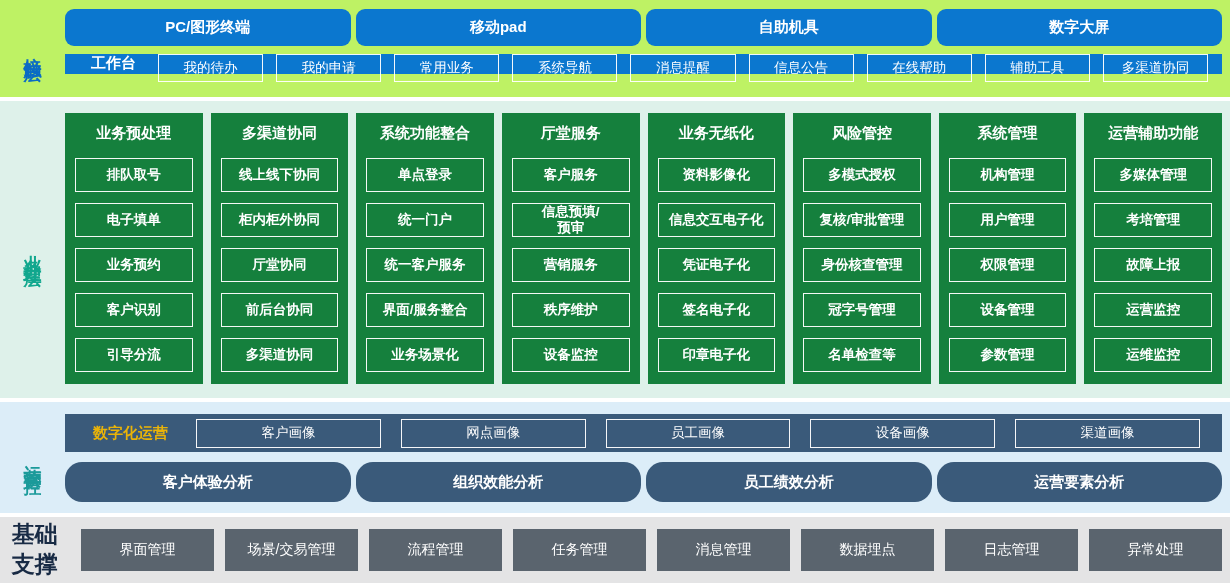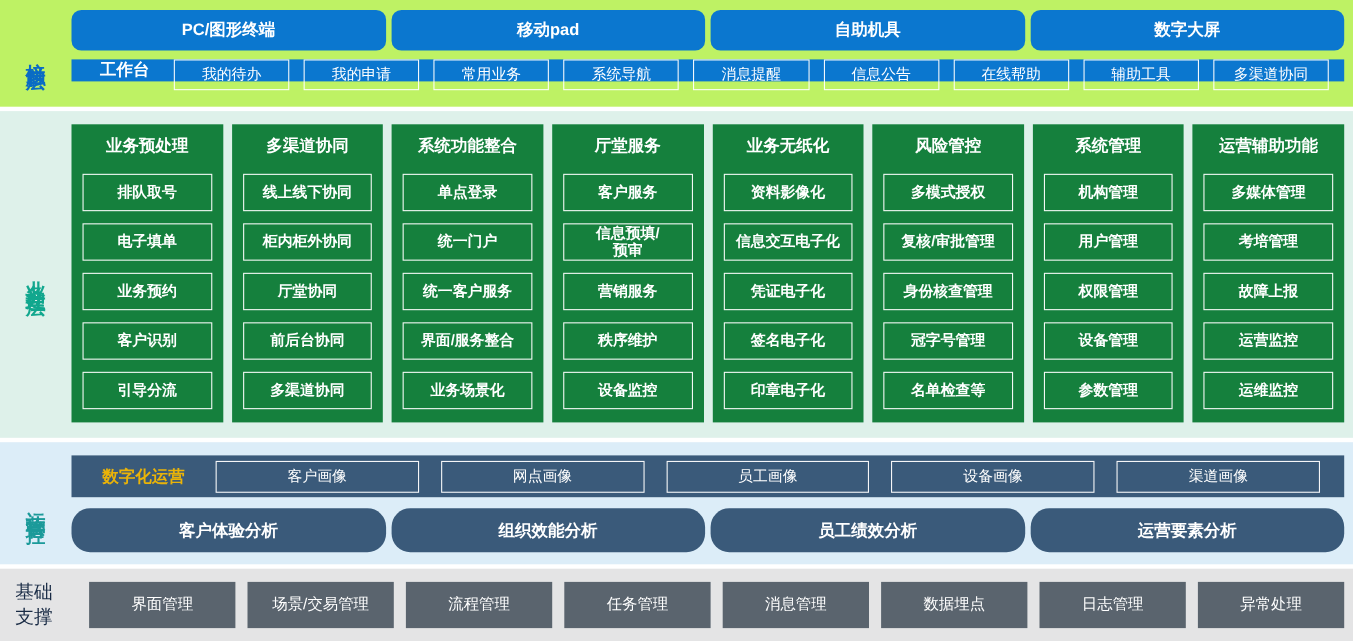--- a/index.html
+++ b/index.html
@@ -162,25 +162,25 @@
     display: flex;
     align-items: center;
     justify-content: center;
     white-space: nowrap;
   }
 
   
   .foundation { height: 66px; background: #e4e4e5; }
   .fnd-label {
     color: #182a44;
-    font-weight: normal;
-    font-size: 17px;
+    font-weight: bold;
+    font-size: 23px;
     width: 2.2em;
     line-height: 1.3;
-    text-align: left;
+    text-align: right;
   }
   .fnd-items { display: flex; gap: 11px; padding-top: 12px; padding-left: 16px; }
   .fnd-btn {
     flex: 1;
     height: 42px;
     background: #5a646e;
     color: #ffffff;
     font-size: 14px;
     display: flex;
     align-items: center;

